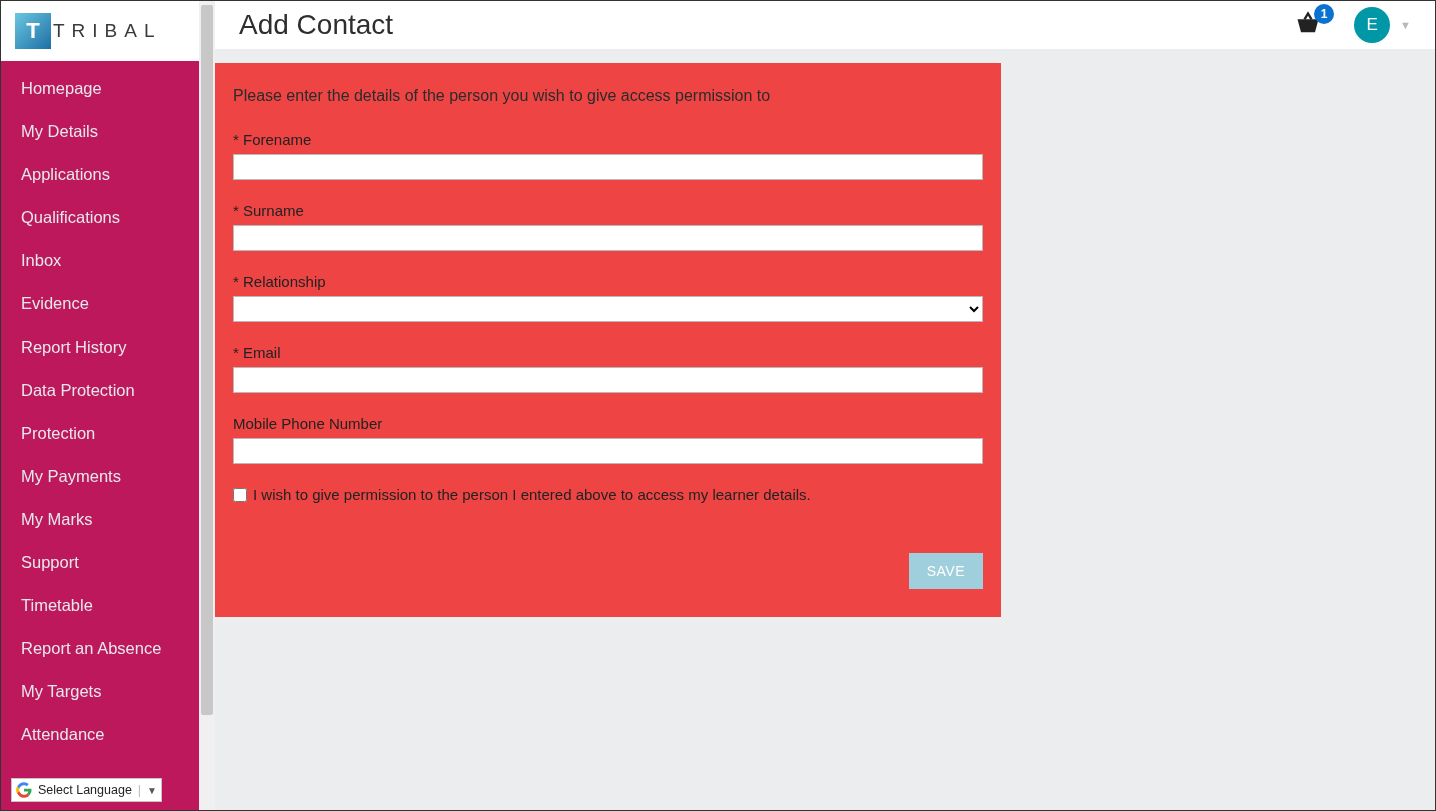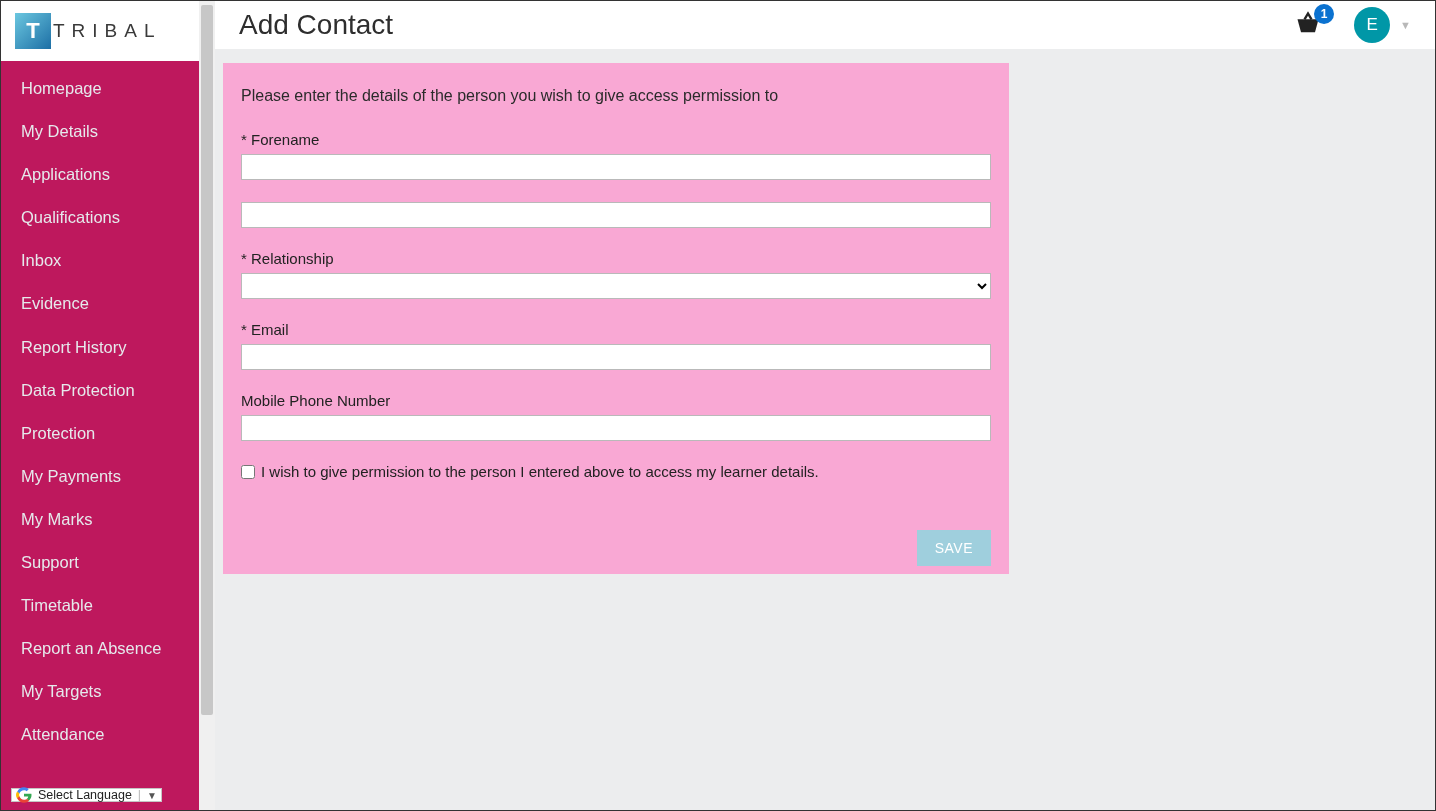--- a/index.html
+++ b/index.html
@@ -17,39 +17,39 @@
   
   .logo-area { height: 60px; background: #fff; display: flex; align-items: center; padding-left: 14px; }
   .logo-badge { width: 36px; height: 36px; background: linear-gradient(135deg, #6bc7e0, #1d6fa5); color: #fff; font-weight: 700; font-size: 22px; display: flex; align-items: center; justify-content: center; font-family: Arial, sans-serif; }
   .logo-text { margin-left: 2px; letter-spacing: 7px; font-size: 19px; color: #3a3a3a; font-weight: 500; }
 
   
   .sidebar { flex: 1; background: #be185d; overflow: hidden; padding-top: 6px; }
   .sidebar-item { color: #e6e9ec; font-size: 16.5px; padding: 10px 20px 10px 20px; cursor: pointer; line-height: 1.4; }
 
   
-  .lang-select { position: absolute; bottom: 8px; left: 10px; background: #fff; border: 1px solid #c5c5c5; height: 14px; display: flex; align-items: center; font-size: 12.5px; padding: 0 4px; z-index: 10; }
+  .lang-select { position: absolute; bottom: 8px; left: 10px; background: #fff; border: 1px solid #c5c5c5; height: 24px; display: flex; align-items: center; font-size: 12.5px; padding: 0 4px; z-index: 10; }
   .g-icon { width: 16px; height: 16px; margin-right: 6px; display: inline-flex; }
   .g-icon svg { width: 16px; height: 16px; }
   .lang-divider { color: #bbb; margin: 0 6px; }
   .lang-caret { font-size: 10px; color: #555; }
 
   
   .topbar { height: 48px; background: #fff; display: flex; align-items: center; padding: 0 24px; }
   .page-title { font-size: 28px; color: #2e2e2e; font-weight: 400; }
   .topbar-spacer { flex: 1; }
   .basket-wrap { position: relative; margin-right: 32px; cursor: pointer; }
   .basket-icon svg { width: 28px; height: 28px; }
   .basket-badge { position: absolute; top: -6px; right: -12px; width: 20px; height: 20px; border-radius: 50%; background: #0b72d0; color: #fff; font-size: 12px; display: flex; align-items: center; justify-content: center; font-weight: 600; }
   .avatar { width: 36px; height: 36px; border-radius: 50%; background: #0097a7; color: #fff; display: flex; align-items: center; justify-content: center; font-size: 17px; font-weight: 500; cursor: pointer; }
   .avatar-caret { margin-left: 10px; color: #b8b8b8; font-size: 11px; cursor: pointer; }
 
   
   .content { flex: 1; padding: 14px 0 0 0; overflow: auto; }
-  .card { width: 786px; background: #f9a8d4; margin-left: 8px; padding: 24px 18px 8px 18px; }
+  .card { width: 786px; background: #ef4444; margin-left: 0; padding: 24px 18px 28px 18px; }
   .instruction { font-size: 16px; color: #2b2b2b; margin-bottom: 26px; }
   .form-group { margin-bottom: 22px; }
   .form-label { font-size: 15px; color: #222; margin-bottom: 6px; display: block; }
   .form-input { width: 100%; height: 26px; border: 1px solid #b9b9b9; background: #fff; padding: 2px 6px; font-size: 14px; }
   .form-select { width: 100%; height: 26px; border: 1px solid #b9b9b9; background: #fff; font-size: 14px; }
   .checkbox-row { display: flex; align-items: center; gap: 6px; font-size: 15px; color: #222; margin-bottom: 50px; }
   .checkbox-row input { width: 14px; height: 14px; }
   .save-row { display: flex; justify-content: flex-end; }
   .save-btn { background: #9fcfdd; color: #fff; border: none; padding: 10px 18px; font-size: 14px; letter-spacing: 0.5px; cursor: pointer; font-weight: 500; }
 </style>
@@ -109,20 +109,21 @@
     <div class="content">
       <div class="card">
         <p class="instruction">Please enter the details of the person you wish to give access permission to</p>
 
         <div class="form-group">
           <label class="form-label">* Forename</label>
           <input class="form-input" type="text" value="" style="">
         </div>
 
         <div class="form-group">
+          <label class="form-label">* Surname</label>
           <input class="form-input" type="text" value="" style="">
         </div>
 
         <div class="form-group">
           <label class="form-label">* Relationship</label>
           <select class="form-select">
             <option></option>
           </select>
         </div>
 

